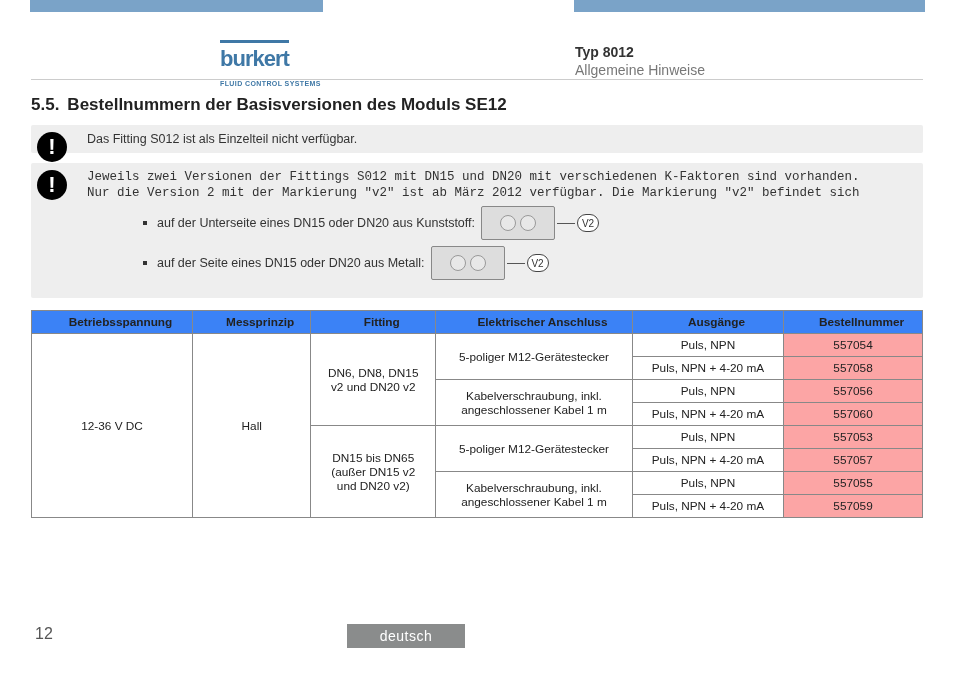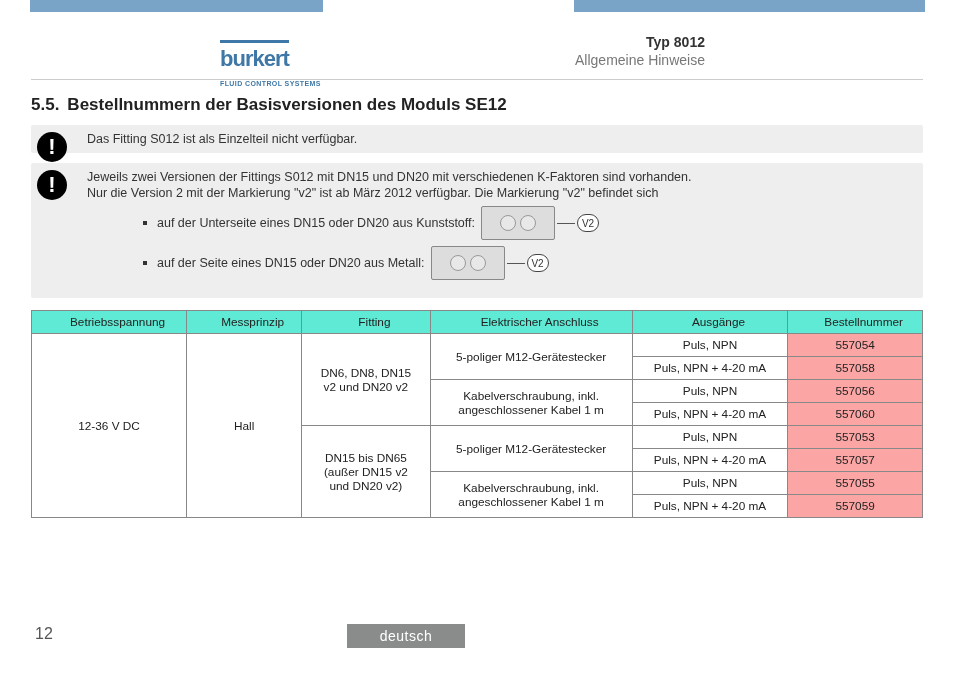--- a/index.html
+++ b/index.html
@@ -8,50 +8,50 @@
 
   
   .topbar-left  { position: absolute; top: 0; left: 30px;  width: 293px; height: 12px; background: #7aa3c8; }
   .topbar-right { position: absolute; top: 0; left: 574px; width: 351px; height: 12px; background: #7aa3c8; }
 
   
   .header { position: absolute; top: 22px; left: 0; right: 0; height: 55px; padding-left: 24px; }
   .logo   { position: absolute; left: 220px; top: 18px; }
   .logo-mark { font-weight: 800; font-size: 22px; letter-spacing: -1px; color: #3f78a6; display: inline-block; border-top: 3px solid #3f78a6; padding-top: 3px; }
   .logo-sub  { font-size: 7px; letter-spacing: 0.4px; color: #3f78a6; font-weight: 700; }
-  .hdr-right { position: absolute; left: 575px; top: 12px; text-align: right; }
+  .hdr-right { position: absolute; left: 575px; top: 22px; }
   .hdr-typ   { font-size: 14px; font-weight: 700; color: #333; }
   .hdr-sub   { font-size: 14px; color: #777; font-weight: 300; margin-top: 2px; }
   .hdr-rule  { position: absolute; left: 31px; right: 31px; top: 79px; border-bottom: 1px solid #ccc; }
 
   
   .content   { position: absolute; left: 31px; right: 31px; top: 95px; }
   .sec-head  { display: flex; gap: 8px; align-items: baseline; margin-bottom: 10px; }
   .sec-num   { font-size: 17px; font-weight: 800; }
   .sec-title { font-size: 17px; font-weight: 800; }
 
   .notice    { background: #eee; border-radius: 2px; padding: 7px 10px 7px 10px; margin-bottom: 10px; position: relative; font-size: 12.5px; color: #333; }
   .notice .bang { position: absolute; left: 6px; top: 7px; width: 30px; height: 30px; border-radius: 50%; background: #000; color: #fff; font-weight: 900; font-size: 22px; text-align: center; line-height: 30px; }
   .notice .body { margin-left: 46px; }
   .notice.big { padding-bottom: 12px; }
-  .notice-line { margin-bottom: 2px; }
+  .notice-line { margin-bottom: 2px; font-family: Liberation Mono, monospace; }
 
   .bullets   { margin-left: 56px; font-size: 12.5px; }
   .bullet-row { display: flex; align-items: center; gap: 6px; margin: 6px 0; }
   .bullet-row .dot { width: 4px; height: 4px; background: #333; display:inline-block; margin-right: 4px; }
   .thumb { display:inline-flex; align-items:center; gap:2px; }
   .thumb-box { width: 74px; height: 34px; border:1px solid #888; background:#ddd; border-radius:2px; display:inline-flex; align-items:center; justify-content:center; position:relative; }
   .thumb-box::before, .thumb-box::after { content:""; width:14px; height:14px; border:1px solid #999; border-radius:50%; background:#e8e8e8; margin:0 2px; }
   .thumb-line { width: 18px; height: 1px; background:#555; display:inline-block; }
   .v2badge { width:22px; height:18px; border:1px solid #444; border-radius:9px; font-size:10px; display:inline-flex; align-items:center; justify-content:center; background:#fff; }
 
   
   table.order { width: 100%; border-collapse: collapse; margin-top: 12px; font-size: 11.8px; }
   table.order th, table.order td { border: 1px solid #888; padding: 4px 6px; text-align: center; vertical-align: middle; }
-  table.order th { background: #5eead4; font-weight: 400; padding-left: 23px; }
+  table.order th { background: #3b82f6; font-weight: 700; padding-left: 23px; }
   .col-bestell { background: #fca5a5; }
 
   
   .footer-line { position: absolute; left: 31px; right: 31px; bottom: 59px; font-size: 11px; color: #3f78a6; border-bottom: 1px solid #3f78a6; padding-bottom: 2px; }
   .pagenum { position: absolute; left: 35px; bottom: 30px; font-size: 16px; color: #555; }
   .langtab { position: absolute; left: 347px; bottom: 25px; width: 118px; height: 24px; background: #8a8c8c; color: #fff; font-size: 14px; display:flex; align-items:center; justify-content:center; letter-spacing: 0.5px; }
 </style>
 </head>
 <body>
 

